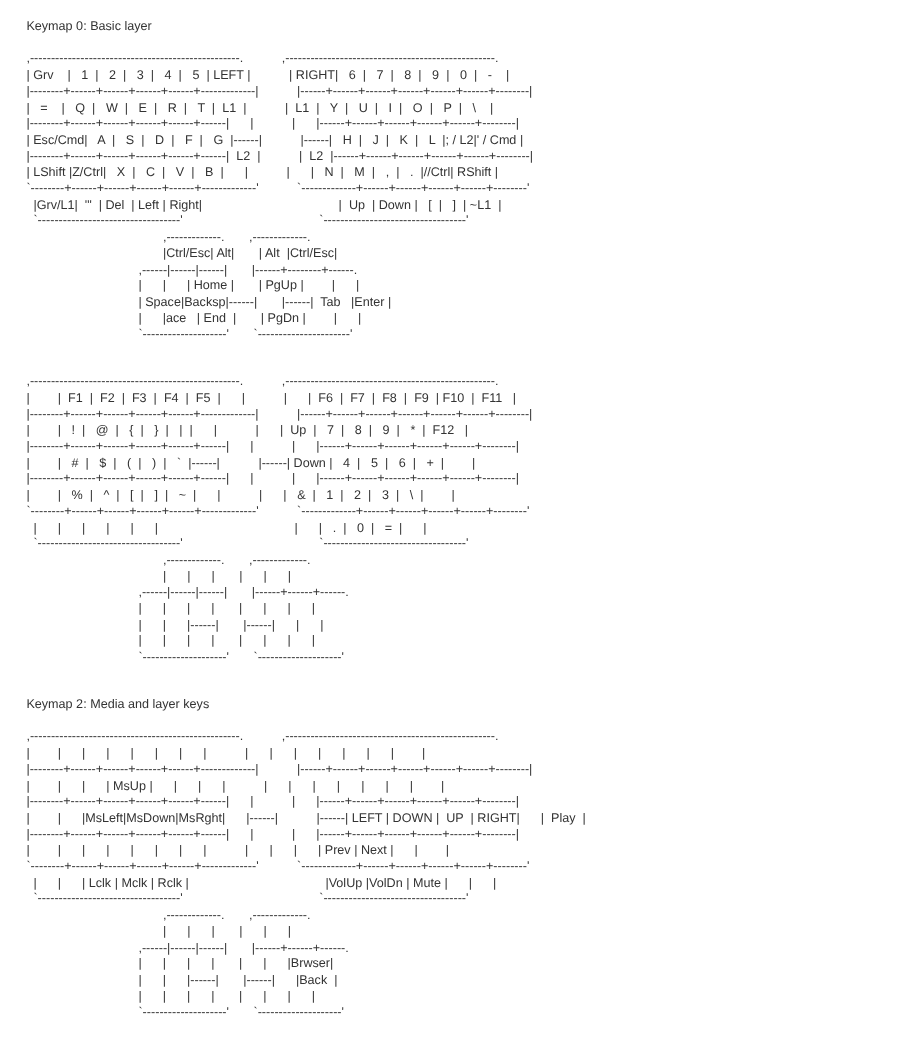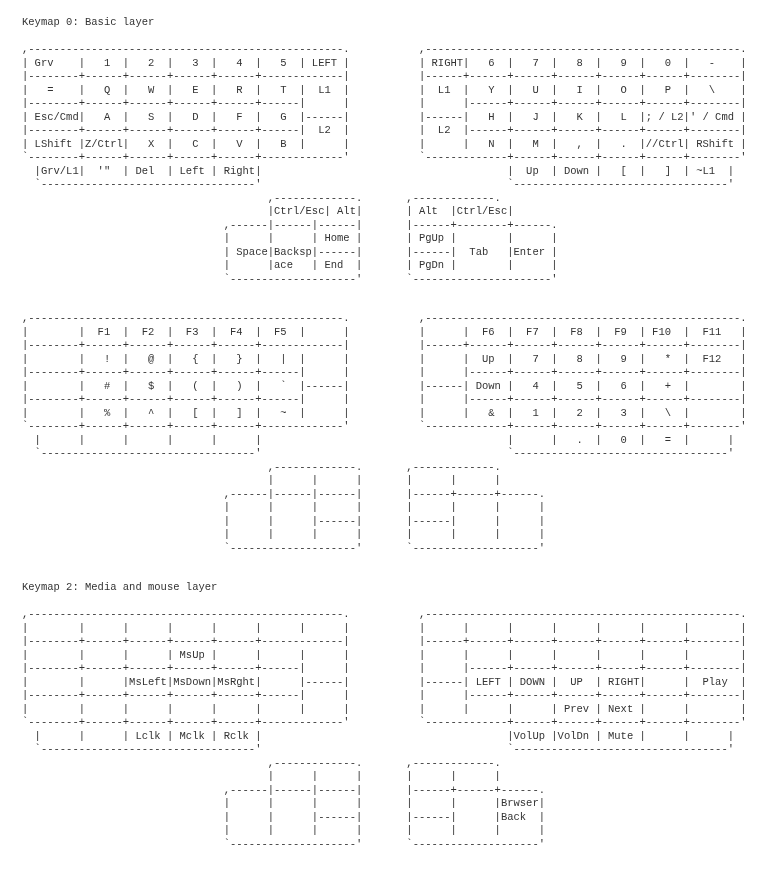--- a/index.html
+++ b/index.html
@@ -17,21 +17,21 @@
     font-size: 10.5px;
     line-height: 13.5px;
     color: #333333;
   }
   .keymap-section {
     margin: 0 0 26px 0;
   }
   pre {
     margin: 0;
     padding: 0;
-    font-family: Liberation Mono, monospace;
+    font-family: Liberation Sans, sans-serif;
     font-size: inherit;
     line-height: inherit;
     white-space: pre;
   }
   .km-title {
     margin-bottom: 13.5px;
   }
 </style>
 </head>
 <body style="background: rgb(255, 255, 255);">
@@ -74,21 +74,21 @@
                                        ,-------------.       ,-------------.
                                        |      |      |       |      |      |
                                 ,------|------|------|       |------+------+------.
                                 |      |      |      |       |      |      |      |
                                 |      |      |------|       |------|      |      |
                                 |      |      |      |       |      |      |      |
                                 `--------------------'       `--------------------'</pre>
   </section>
 
   <section class="keymap-section">
-    <pre class="km-title">Keymap 2: Media and mouse layer</pre>
+    <pre class="km-title">Keymap 2: Media and layer keys</pre>
     <pre class="km-art">,--------------------------------------------------.           ,--------------------------------------------------.
 |        |      |      |      |      |      |      |           |      |      |      |      |      |      |        |
 |--------+------+------+------+------+-------------|           |------+------+------+------+------+------+--------|
 |        |      |      | MsUp |      |      |      |           |      |      |      |      |      |      |        |
 |--------+------+------+------+------+------|      |           |      |------+------+------+------+------+--------|
 |        |      |MsLeft|MsDown|MsRght|      |------|           |------| LEFT | DOWN |  UP  | RIGHT|      |  Play  |
 |--------+------+------+------+------+------|      |           |      |------+------+------+------+------+--------|
 |        |      |      |      |      |      |      |           |      |      |      | Prev | Next |      |        |
 `--------+------+------+------+------+-------------'           `-------------+------+------+------+------+--------'
   |      |      | Lclk | Mclk | Rclk |                                       |VolUp |VolDn | Mute |      |      |

